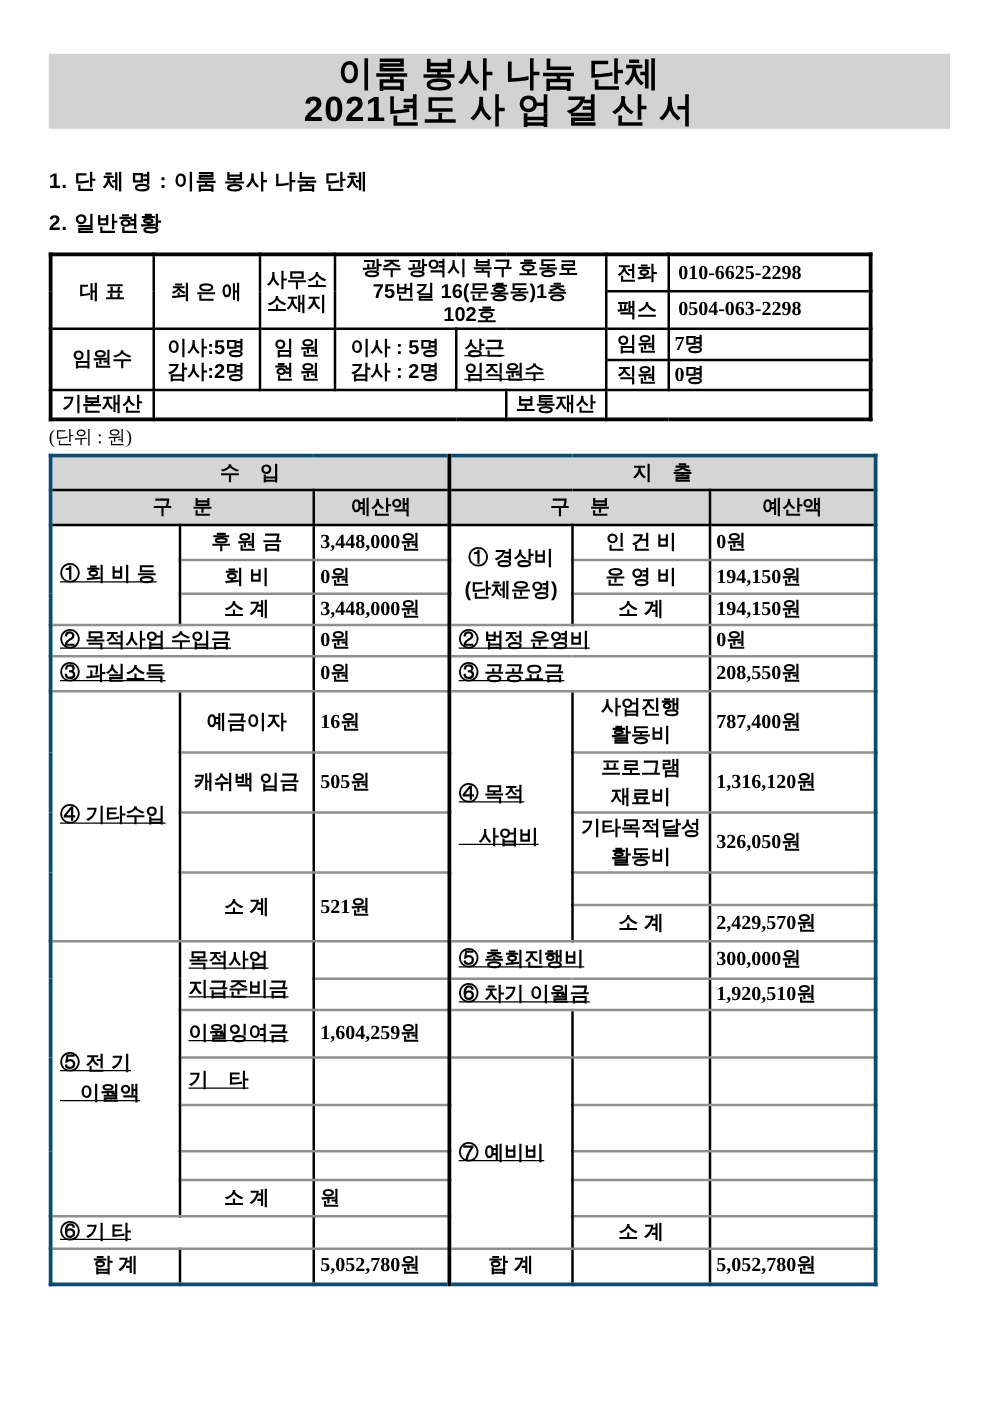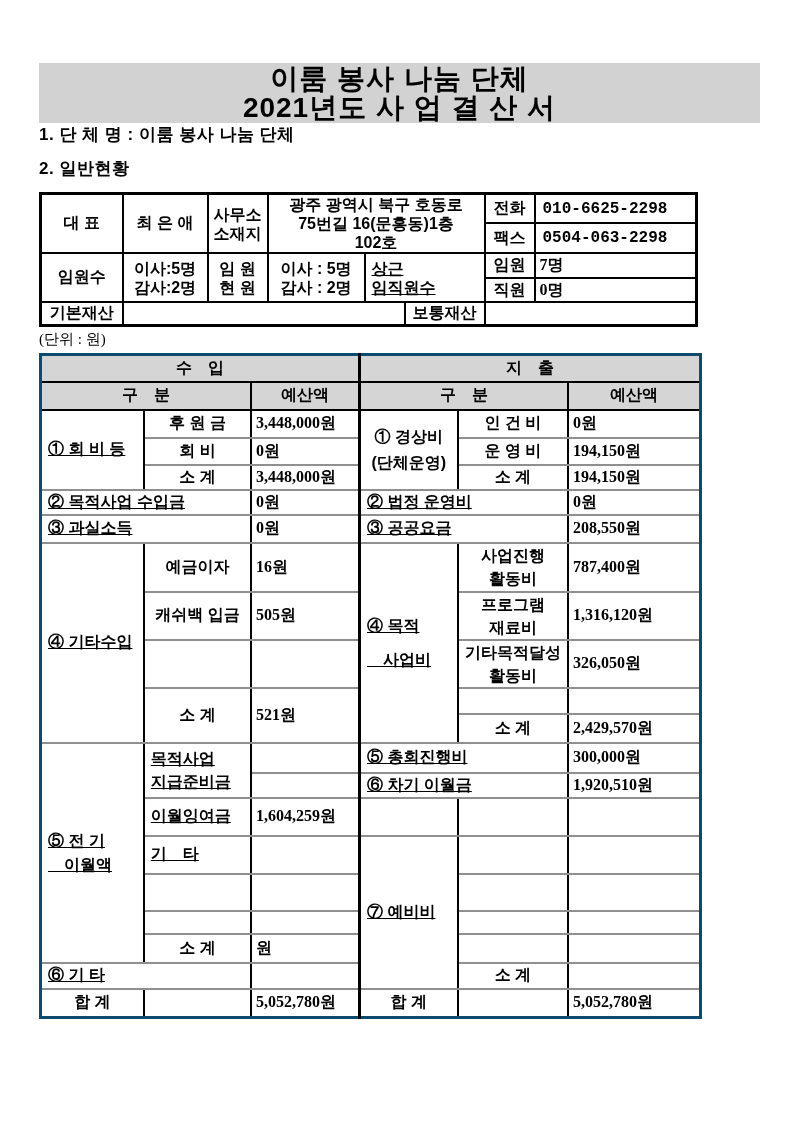--- a/index.html
+++ b/index.html
@@ -1,24 +1,24 @@
 <!DOCTYPE html>
 <html><head>
 <meta charset="utf-8">
 <style>
   html,body{margin:0;padding:0;background:#fff;}
   body{width:793px;height:1121px;color:#000;
        font-family:"Liberation Sans",sans-serif;font-weight:700;}
   .page{width:793px;height:1121px;box-sizing:border-box;padding:43px 0 0 39px;position:relative;}
 
   .title-box{width:721px;height:60px;background:#d2d2d2;display:flex;flex-direction:column;
-             justify-content:center;text-align:center;font-size:28px;line-height:29px;letter-spacing:1px;margin-top:20px;}
+             justify-content:center;text-align:center;font-size:28px;line-height:29px;letter-spacing:1px;}
 
   .heading{font-size:17px;letter-spacing:.5px;}
-  .h1{}
+  .h1{margin-top:30px;}
   .h2{margin-top:11px;}
   .h3{margin-top:34px;}
 
   table{border-collapse:collapse;table-layout:fixed;}
   td{overflow:hidden;padding:0 4px;text-align:center;vertical-align:middle;font-size:16px;}
 
   
   .gtable{width:658px;margin-top:12px;border:3px solid #000;}
   .gtable td{border:2px solid #000;}
 
@@ -30,21 +30,21 @@
   .btable tr.hdr td{background:#d5d5d5;border-bottom-color:#000;}
   col.midcol{border-left:3px solid #000;}
 
   .pre{white-space:pre-line;line-height:23px;}
   .lh19{line-height:19px;}
   .lh26{line-height:26px;}
   .lh34{line-height:34px;}
   .lh36{line-height:24px;}
   .l{text-align:left;padding-left:6px;text-decoration:underline;}
   .v{font-family:"Liberation Serif",serif;text-align:left;padding-right:5px;}
-  .vl{font-family:Liberation Mono, monospace;text-align:left;padding-left:7px;}
+  .vl{font-family:Liberation Serif, serif;text-align:left;padding-left:7px;}
 </style>
 </head>
 <body>
 
 <div class="page">
 
   <div class="title-box">
     <div>이룸 봉사 나눔 단체</div>
     <div>2021년도 사 업 결 산 서</div>
   </div>

